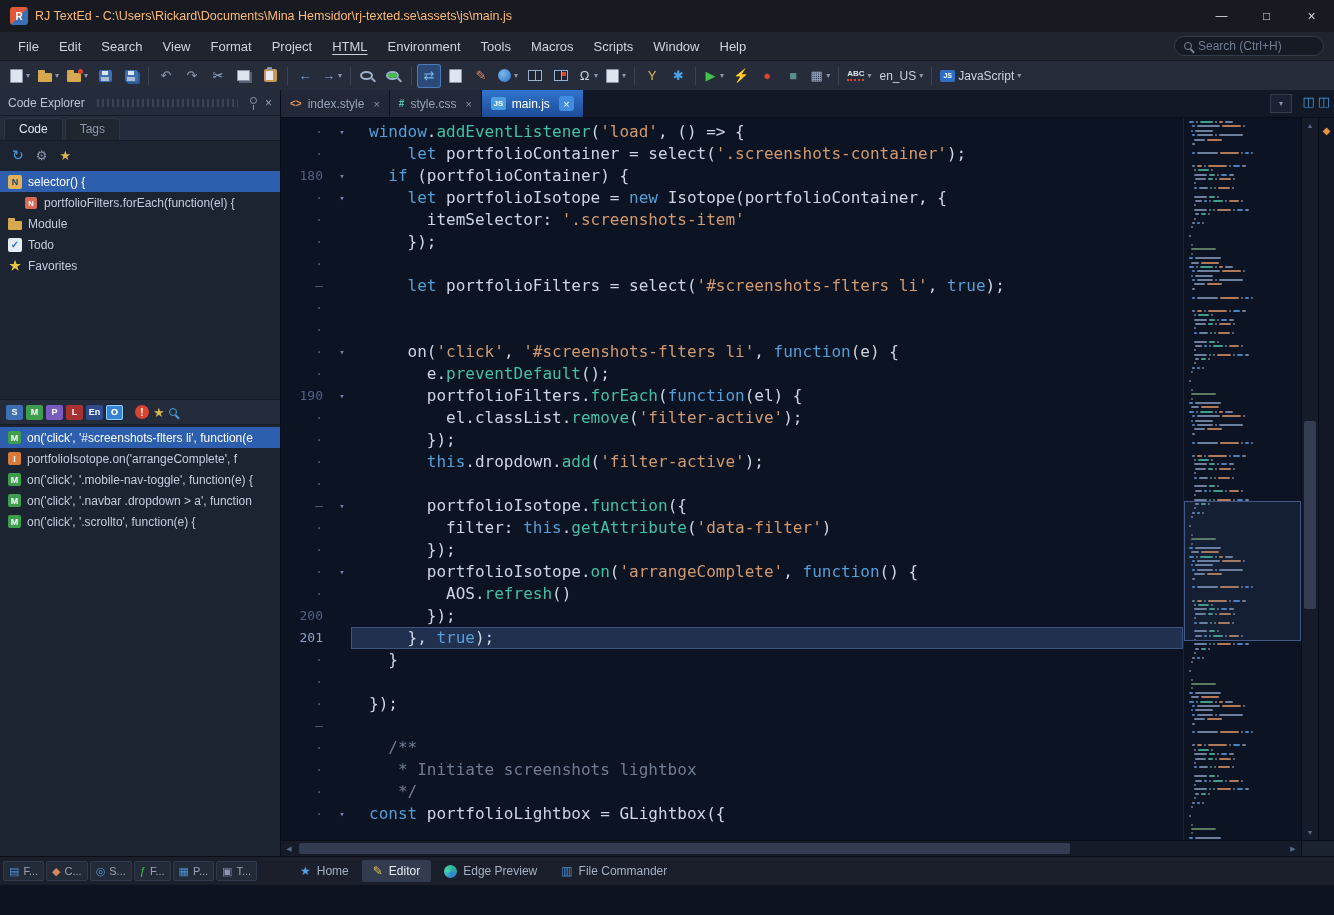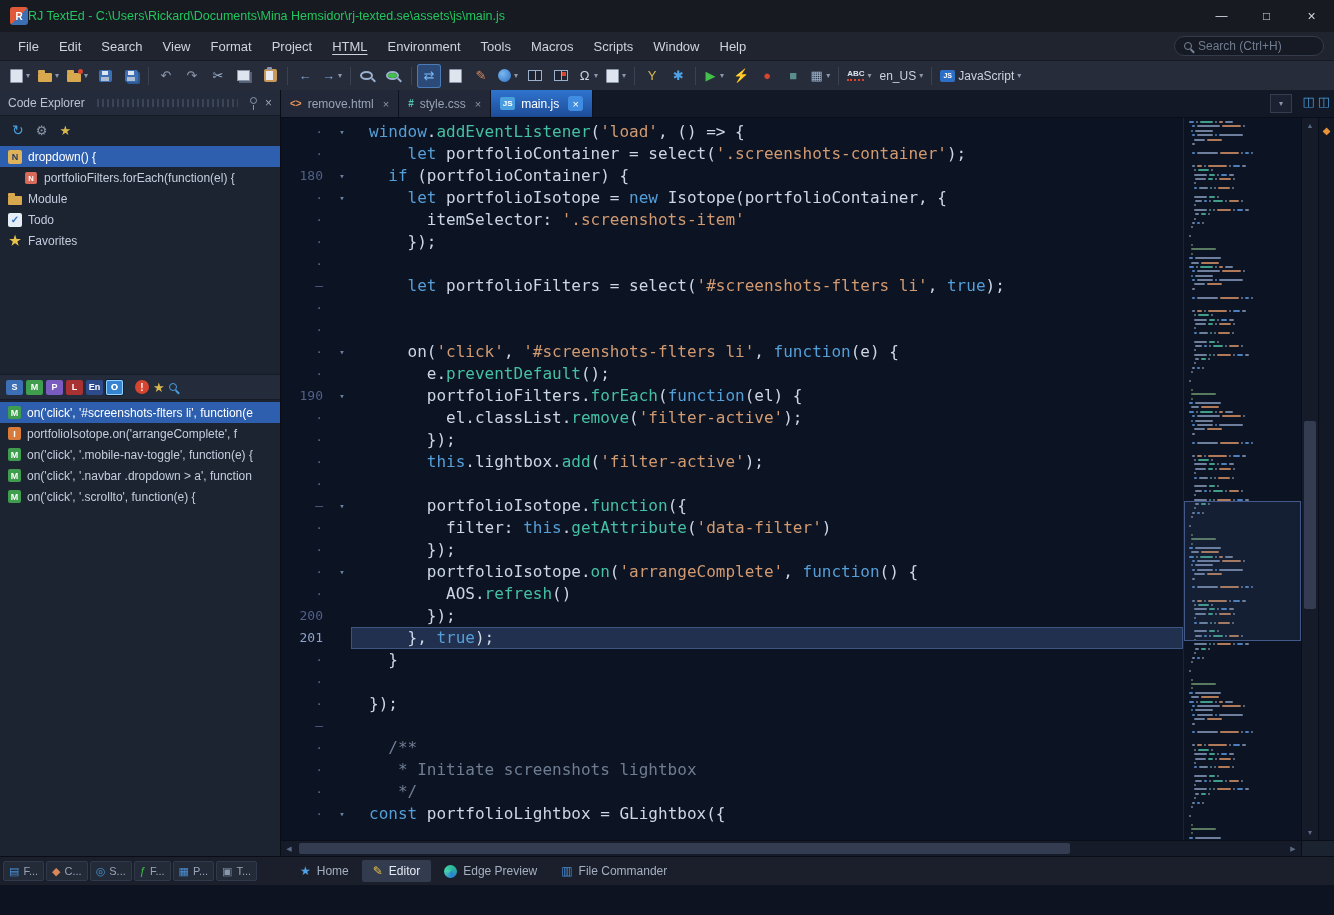--- a/index.html
+++ b/index.html
@@ -3,21 +3,21 @@
 <meta charset="utf-8">
 <style>
 *{box-sizing:border-box;margin:0;padding:0}
 html,body{background:#06080d}
 body{font-family:"Liberation Sans",sans-serif}
 .window{position:relative;width:1334px;height:915px;background:#0d1320;overflow:hidden;color:#c8d0dd}
 
 
 .titlebar{height:32px;background:#171a21;display:flex;align-items:center;padding-left:10px}
 .app-icon{width:18px;height:18px;border-radius:3px;background:linear-gradient(135deg,#e05a3a 0 50%,#3d6fb4 50% 100%);display:flex;align-items:center;justify-content:center;color:#fff;font-size:10px;font-weight:bold;flex:none}
-.title-text{margin-left:0;font-size:12.5px;color:#22c55e;white-space:nowrap;overflow:hidden;flex:1}
+.title-text{margin-left:7px;font-size:12.5px;color:#fdba74;white-space:nowrap;overflow:hidden;flex:1}
 .win-controls{display:flex;height:32px}
 .win-btn{width:45px;display:flex;align-items:center;justify-content:center;font-size:12px;color:#cfd6e2}
 .win-btn.close{font-size:14px}
 
 
 .menubar{height:28px;background:#20242e;display:flex;align-items:center;padding-left:8px;position:relative}
 .menu-items{display:flex;align-items:center}
 .menu-item{padding:5px 10px;font-size:13px;color:#ccd3df}
 .menu-item.u{text-decoration:underline;text-underline-offset:3px}
 .search-box{position:absolute;right:10px;top:4px;width:150px;height:20px;border-radius:10px;background:#161a24;border:1px solid #343b4a;display:flex;align-items:center;gap:6px;padding:0 9px}
@@ -321,29 +321,33 @@
   </div>
 
   <div class="main">
     <div class="sidebar">
       <div class="sb-header">
         <span class="sb-title">Code Explorer</span>
         <span class="grip"></span>
         <span class="pin"></span>
         <span class="sb-close">×</span>
       </div>
+      <div class="sb-tabs">
+          <div class="sb-tab active">Code</div>
+          <div class="sb-tab">Tags</div>
+        </div>
       <div class="sb-tools">
         <span class="tool refresh">↻</span>
         <span class="tool gear">⚙</span>
         <span class="tool star">★</span>
       </div>
       <div class="tree">
           <div class="tree-row selected" style="padding-left: 8px;">
             <span class="tico tico-nfunc">N</span>
-            <span class="tree-label">dropdown() {</span>
+            <span class="tree-label">selector() {</span>
           </div>
           <div class="tree-row" style="padding-left: 24px;">
             <span class="tico tico-nfunc2">N</span>
             <span class="tree-label">portfolioFilters.forEach(function(el) {</span>
           </div>
           <div class="tree-row" style="padding-left: 8px;">
             <span class="tico tico-folder"></span>
             <span class="tree-label">Module</span>
           </div>
           <div class="tree-row" style="padding-left: 8px;">
@@ -391,21 +395,21 @@
           </div>
         </div>
       <div class="sb-fill"></div>
     </div>
 
     <div class="editor-area">
       <div class="tabbar">
         <div class="etabs">
             <div class="etab">
               <span class="ficon" style="color: rgb(232, 147, 90);">&lt;&gt;</span>
-              <span class="etab-label">remove.html</span>
+              <span class="etab-label">index.style</span>
               <span class="etab-close">×</span>
             </div>
             <div class="etab">
               <span class="ficon" style="color: rgb(78, 201, 176);">#</span>
               <span class="etab-label">style.css</span>
               <span class="etab-close">×</span>
             </div>
             <div class="etab active">
               <span class="ficon chip" style="color: rgb(255, 255, 255); background: rgb(74, 159, 224);">JS</span>
               <span class="etab-label">main.js</span>
@@ -429,21 +433,21 @@
               <div class="cl"><span class="ln">·</span><span class="fold"></span><span class="ctext"><span class="tk-p">    });</span></span></div>
               <div class="cl"><span class="ln">·</span><span class="fold"></span><span class="ctext"></span></div>
               <div class="cl"><span class="ln">–</span><span class="fold"></span><span class="ctext"><span class="tk-p">    </span><span class="tk-k">let</span><span class="tk-p"> portfolioFilters = select(</span><span class="tk-s">'#screenshots-flters li'</span><span class="tk-p">, </span><span class="tk-k">true</span><span class="tk-p">);</span></span></div>
               <div class="cl"><span class="ln">·</span><span class="fold"></span><span class="ctext"></span></div>
               <div class="cl"><span class="ln">·</span><span class="fold"></span><span class="ctext"></span></div>
               <div class="cl"><span class="ln">·</span><span class="fold">▾</span><span class="ctext"><span class="tk-p">    on(</span><span class="tk-s">'click'</span><span class="tk-p">, </span><span class="tk-s">'#screenshots-flters li'</span><span class="tk-p">, </span><span class="tk-k">function</span><span class="tk-p">(e) {</span></span></div>
               <div class="cl"><span class="ln">·</span><span class="fold"></span><span class="ctext"><span class="tk-p">      e.</span><span class="tk-m">preventDefault</span><span class="tk-p">();</span></span></div>
               <div class="cl"><span class="ln">190</span><span class="fold">▾</span><span class="ctext"><span class="tk-p">      portfolioFilters.</span><span class="tk-m">forEach</span><span class="tk-p">(</span><span class="tk-k">function</span><span class="tk-p">(el) {</span></span></div>
               <div class="cl"><span class="ln">·</span><span class="fold"></span><span class="ctext"><span class="tk-p">        el.classList.</span><span class="tk-m">remove</span><span class="tk-p">(</span><span class="tk-s">'filter-active'</span><span class="tk-p">);</span></span></div>
               <div class="cl"><span class="ln">·</span><span class="fold"></span><span class="ctext"><span class="tk-p">      });</span></span></div>
-              <div class="cl"><span class="ln">·</span><span class="fold"></span><span class="ctext"><span class="tk-p">      </span><span class="tk-k">this</span><span class="tk-p">.lightbox.</span><span class="tk-m">add</span><span class="tk-p">(</span><span class="tk-s">'filter-active'</span><span class="tk-p">);</span></span></div>
+              <div class="cl"><span class="ln">·</span><span class="fold"></span><span class="ctext"><span class="tk-p">      </span><span class="tk-k">this</span><span class="tk-p">.dropdown.</span><span class="tk-m">add</span><span class="tk-p">(</span><span class="tk-s">'filter-active'</span><span class="tk-p">);</span></span></div>
               <div class="cl"><span class="ln">·</span><span class="fold"></span><span class="ctext"></span></div>
               <div class="cl"><span class="ln">–</span><span class="fold">▾</span><span class="ctext"><span class="tk-p">      portfolioIsotope.</span><span class="tk-m">function</span><span class="tk-p">({</span></span></div>
               <div class="cl"><span class="ln">·</span><span class="fold"></span><span class="ctext"><span class="tk-p">        filter: </span><span class="tk-k">this</span><span class="tk-p">.</span><span class="tk-m">getAttribute</span><span class="tk-p">(</span><span class="tk-s">'data-filter'</span><span class="tk-p">)</span></span></div>
               <div class="cl"><span class="ln">·</span><span class="fold"></span><span class="ctext"><span class="tk-p">      });</span></span></div>
               <div class="cl"><span class="ln">·</span><span class="fold">▾</span><span class="ctext"><span class="tk-p">      portfolioIsotope.</span><span class="tk-m">on</span><span class="tk-p">(</span><span class="tk-s">'arrangeComplete'</span><span class="tk-p">, </span><span class="tk-k">function</span><span class="tk-p">() {</span></span></div>
               <div class="cl"><span class="ln">·</span><span class="fold"></span><span class="ctext"><span class="tk-p">        AOS.</span><span class="tk-m">refresh</span><span class="tk-p">()</span></span></div>
               <div class="cl"><span class="ln">200</span><span class="fold"></span><span class="ctext"><span class="tk-p">      });</span></span></div>
               <div class="cl current"><span class="ln">201</span><span class="fold"></span><span class="ctext"><span class="tk-p">    }, </span><span class="tk-k">true</span><span class="tk-p">);</span></span></div>
               <div class="cl"><span class="ln">·</span><span class="fold"></span><span class="ctext"><span class="tk-p">  }</span></span></div>
               <div class="cl"><span class="ln">·</span><span class="fold"></span><span class="ctext"></span></div>

